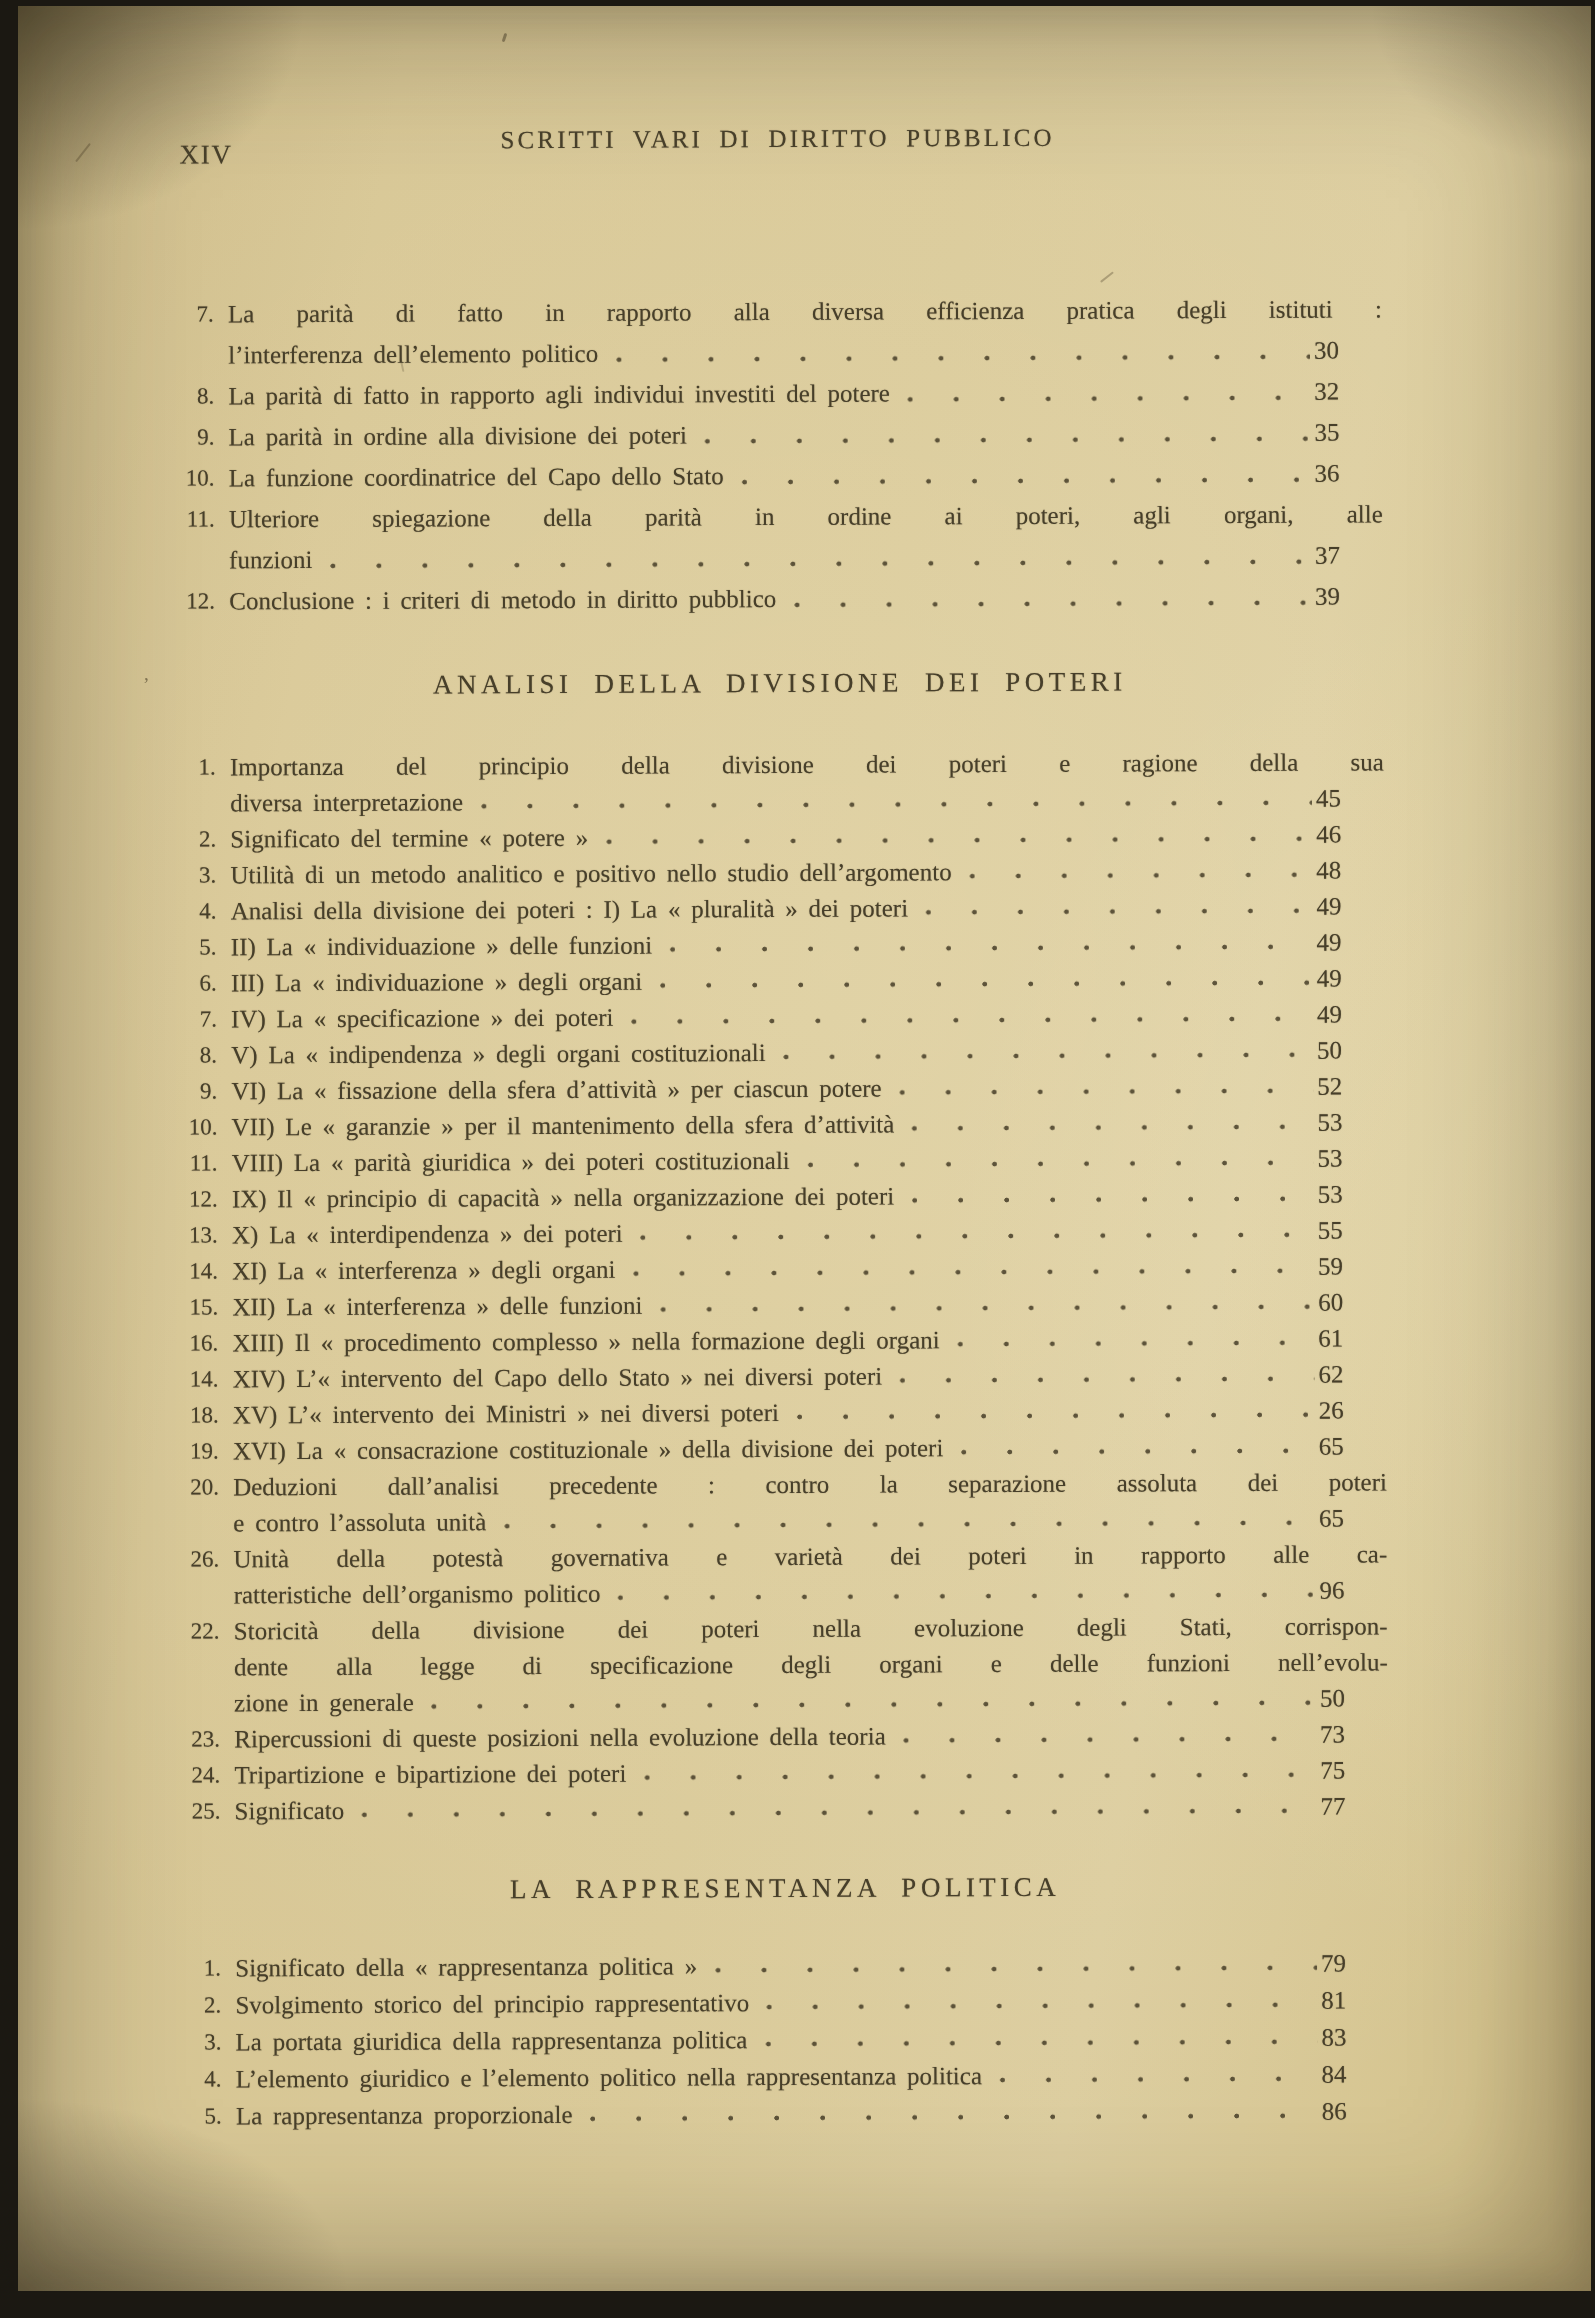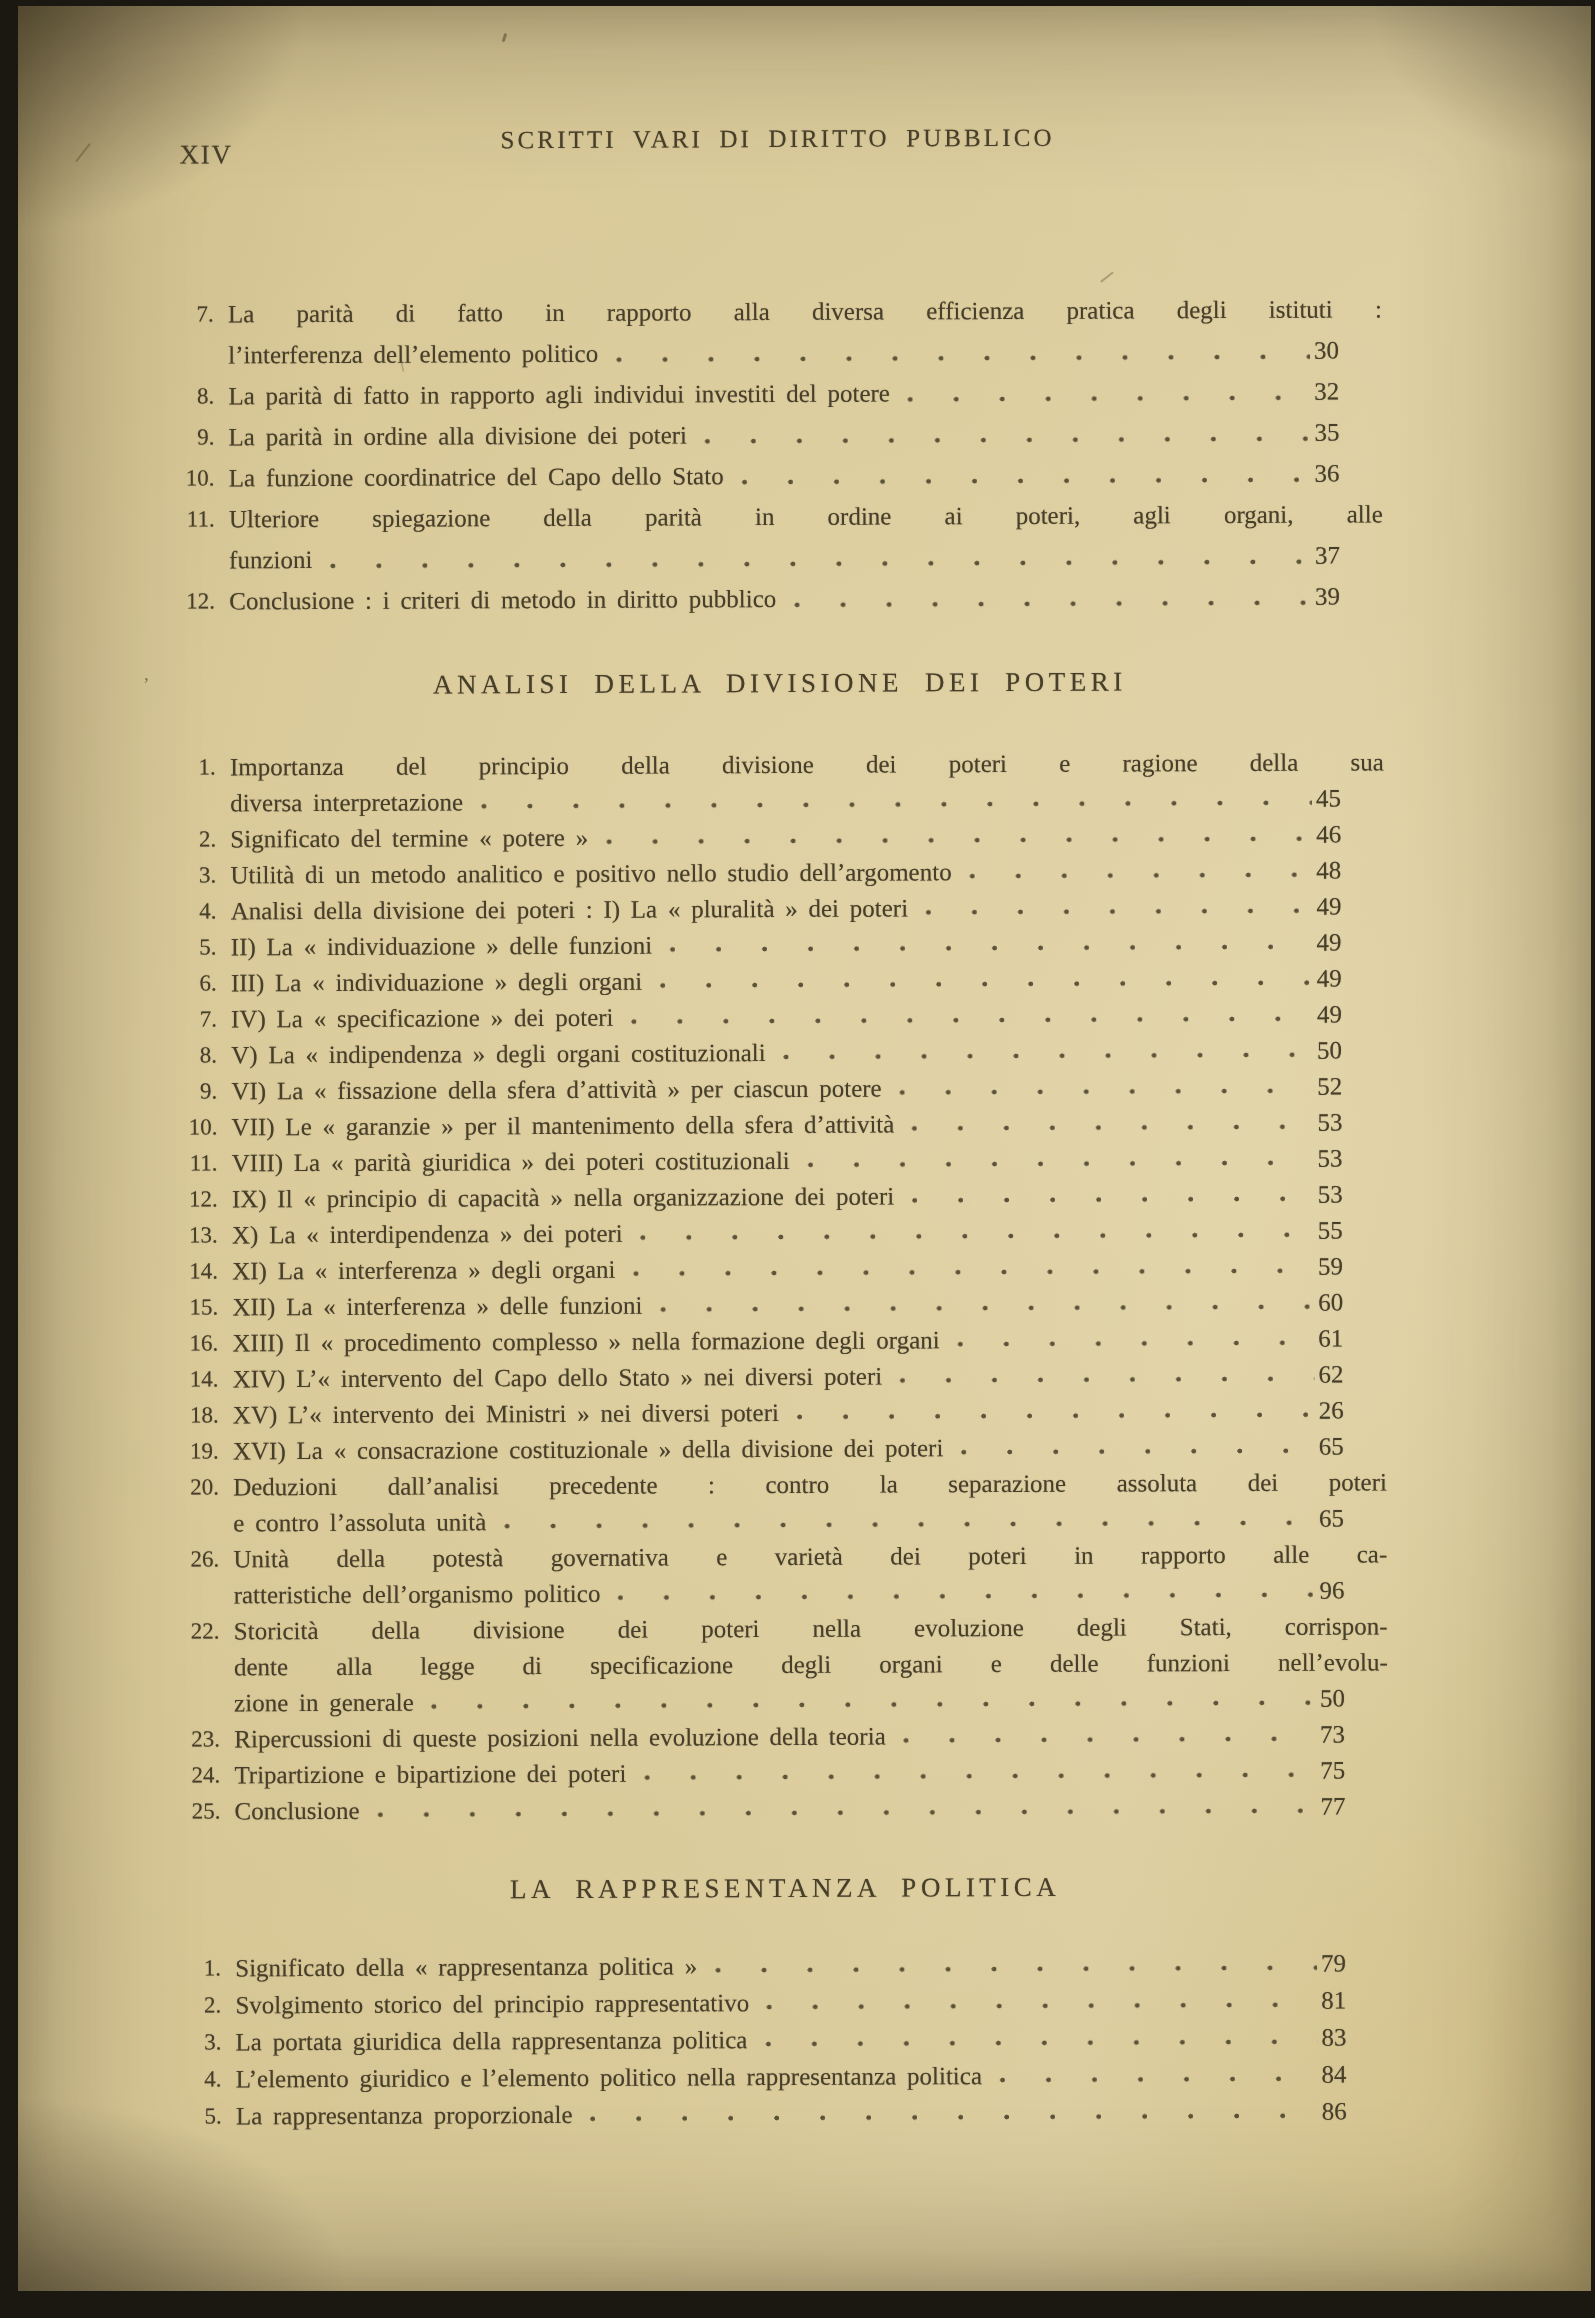--- a/index.html
+++ b/index.html
@@ -399,21 +399,21 @@
           <div class="line last">
             <span class="num">24.</span>
             <span class="txt">Tripartizione e bipartizione dei poteri</span>
             <span class="leader"></span>
             <span class="pg">75</span>
           </div>
         </div>
         <div class="entry">
           <div class="line last">
             <span class="num">25.</span>
-            <span class="txt">Conclusione</span>
+            <span class="txt">Significato</span>
             <span class="leader"></span>
             <span class="pg">77</span>
           </div>
         </div>
       </div>
       <div class="section-heading h2">LA RAPPRESENTANZA POLITICA</div>
       <div class="sec s2">
         <div class="entry">
           <div class="line last">
             <span class="num">1.</span>

